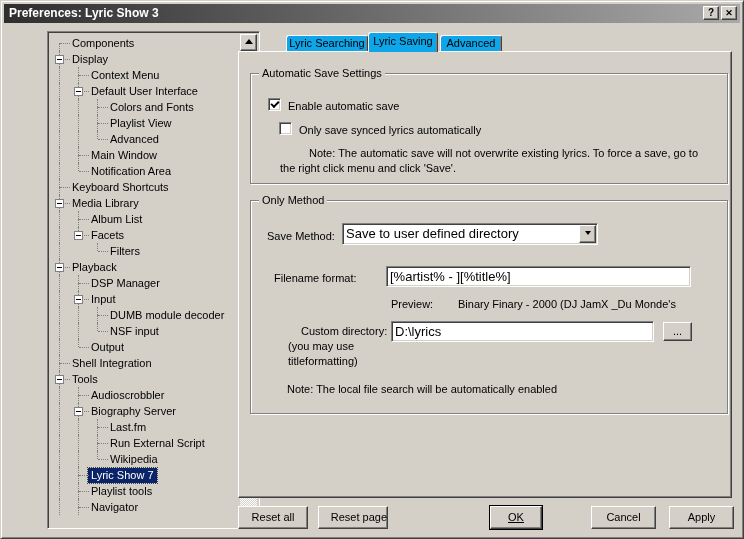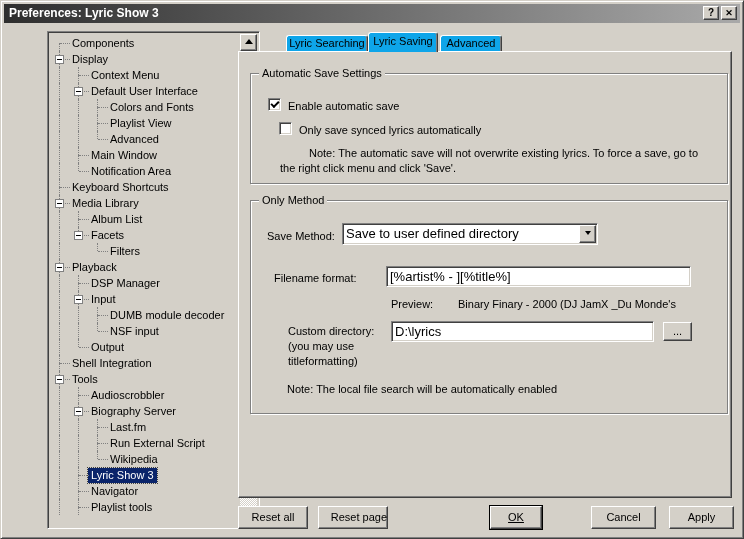--- a/index.html
+++ b/index.html
@@ -432,43 +432,43 @@
         </div>
         <div class="trow">
           <span class="cell">
             <i class="lv" style="top: 0px; bottom: 0px;"></i>
           </span>
           <span class="cell">
             <i class="lv" style="top: 0px; height: 8px;"></i>
             <i class="lv" style="top: 8px; bottom: 0px;"></i>
             <i class="lh"></i>
           </span>
-          <span class="tlabel selected">Lyric Show 3</span>
+          <span class="tlabel selected">Lyric Show 7</span>
+        </div>
+        <div class="trow">
+          <span class="cell">
+            <i class="lv" style="top: 0px; bottom: 0px;"></i>
+          </span>
+          <span class="cell">
+            <i class="lv" style="top: 0px; height: 8px;"></i>
+            <i class="lv" style="top: 8px; bottom: 0px;"></i>
+            <i class="lh"></i>
+          </span>
+          <span class="tlabel">Playlist tools</span>
         </div>
         <div class="trow">
           <span class="cell">
             <i class="lv" style="top: 0px; bottom: 0px;"></i>
           </span>
           <span class="cell">
             <i class="lv" style="top: 0px; height: 8px;"></i>
             <i class="lv" style="top: 8px; bottom: 0px;"></i>
             <i class="lh"></i>
           </span>
           <span class="tlabel">Navigator</span>
-        </div>
-        <div class="trow">
-          <span class="cell">
-            <i class="lv" style="top: 0px; bottom: 0px;"></i>
-          </span>
-          <span class="cell">
-            <i class="lv" style="top: 0px; height: 8px;"></i>
-            <i class="lv" style="top: 8px; bottom: 0px;"></i>
-            <i class="lh"></i>
-          </span>
-          <span class="tlabel">Playlist tools</span>
         </div>
       </div>
     <div id="scrollbar">
       <div class="sb-track"></div>
       <div class="sb-btn" id="sb-up">
         <div class="tri-up"></div>
       </div>
       <div id="sb-thumb"></div>
       <div class="sb-btn" id="sb-down">
         <div class="tri-down"></div>
@@ -500,21 +500,21 @@
   <div class="sunken-input" id="combobox">
     <span>Save to user defined directory</span>
     <div class="combo-arrow">
       <div class="tri-down"></div>
     </div>
   </div>
   <span class="lbl" style="left:273px;top:270px;">Filename format:</span>
   <input class="sunken-input" id="filename-input" value="[%artist% - ][%title%]" style="">
   <span class="lbl" style="left:390px;top:296px;">Preview:</span>
   <span class="lbl" style="left:457px;top:296px;">Binary Finary - 2000 (DJ JamX _Du Monde's</span>
-  <span class="lbl" style="left:287px;top:323px;">Custom directory:</span>
+  <span class="lbl" style="left:300px;top:323px;">Custom directory:</span>
   <span class="lbl" style="left:287px;top:338px;">(you may use</span>
   <span class="lbl" style="left:287px;top:353px;">titleformatting)</span>
   <input class="sunken-input" id="customdir-input" value="D:\lyrics" style="">
   <div class="btn" id="browse-btn">...</div>
   <span class="lbl" style="left:286px;top:381px;">Note: The local file search will be automatically enabled</span>
 
   <div class="btn footer-btn" id="btn-reset-all">Reset all</div>
   <div class="btn footer-btn" id="btn-reset-page">Reset page</div>
   <div class="btn footer-btn" id="btn-ok">OK</div>
   <div class="btn footer-btn" id="btn-cancel">Cancel</div>

